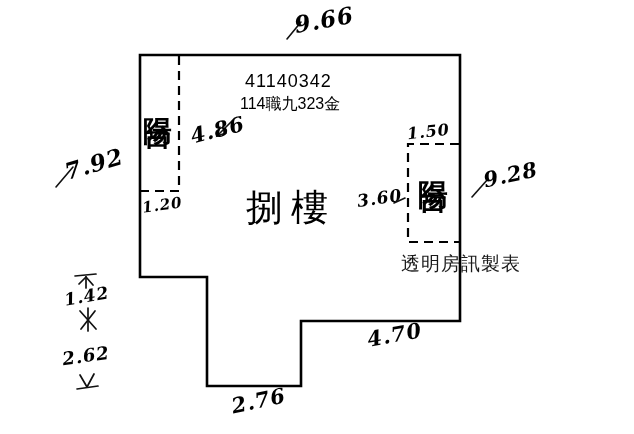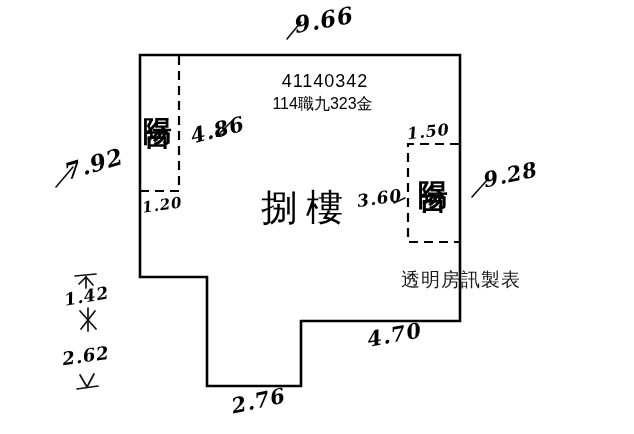--- a/index.html
+++ b/index.html
@@ -11,21 +11,21 @@
   .label { position:absolute; white-space:nowrap; }
   .printed-sans { font-family:"Liberation Sans", sans-serif; }
   .printed-serif { font-family:"Liberation Serif","DejaVu Serif", serif; }
   .hw {
     font-family:"DejaVu Serif", serif; font-style:italic; font-weight:600;
     letter-spacing:1px;
   }
   .vertical {
     writing-mode:vertical-rl; text-orientation:upright; line-height:1.0;
   }
-  .center { text-align:center; }
+  .center { }
 </style>
 </head>
 <body>
 
 <div class="canvas">
 
   <svg class="lines" viewBox="0 0 634 434">
 
     <polygon points="140,55 460,55 460,321 301,321 301,386 207,386 207,277 140,277" fill="none" stroke="#000" stroke-width="2.6"></polygon>
 
@@ -61,21 +61,21 @@
       </g>
     </g>
   </svg>
 
   <div class="label printed-sans center" style="left:245px; top:71px; width:160px; font-size:18px; letter-spacing:1px;">41140342</div>
 
   <div class="label printed-sans center" style="left:240px; top:94px; width:165px; font-size:16px;">114職九323金</div>
 
   <div class="label printed-serif center" style="left:246px; top:183px; width:120px; font-size:37px; font-weight:400; letter-spacing:8px;">捌樓</div>
 
-  <div class="label printed-sans" style="left:401px; top:267px; font-size:19px; letter-spacing:1px; color:#1a1a1a;">透明房訊製表</div>
+  <div class="label printed-sans" style="left:401px; top:251px; font-size:19px; letter-spacing:1px; color:#1a1a1a;">透明房訊製表</div>
 
   <div class="label printed-serif vertical" style="left:143px; top:96px; font-size:29px; font-weight:700;">陽台</div>
 
   <div class="label printed-serif vertical" style="left:418px; top:158px; font-size:30px; font-weight:700;">陽台</div>
 
   <div class="label hw" style="left:294px; top:6px; font-size:23px; transform:rotate(-10deg);">9.66</div>
 
   <div class="label hw" style="left:64px; top:150px; font-size:23px; transform:rotate(-16deg);">7.92</div>
 
   <div class="label hw" style="left:190px; top:117px; font-size:21px; transform:rotate(-14deg);">4.86</div>

